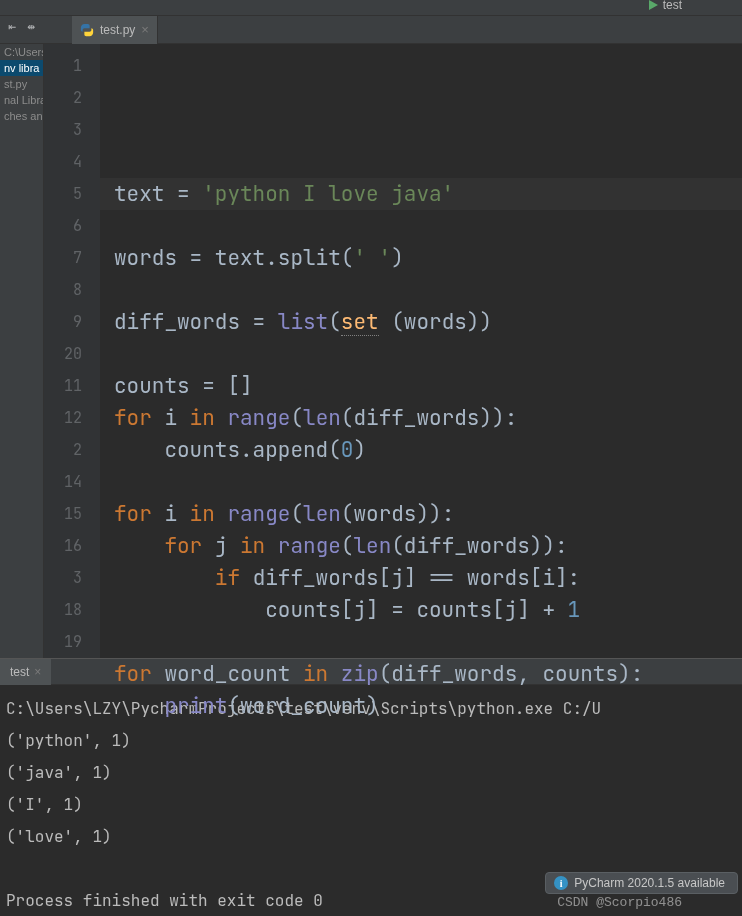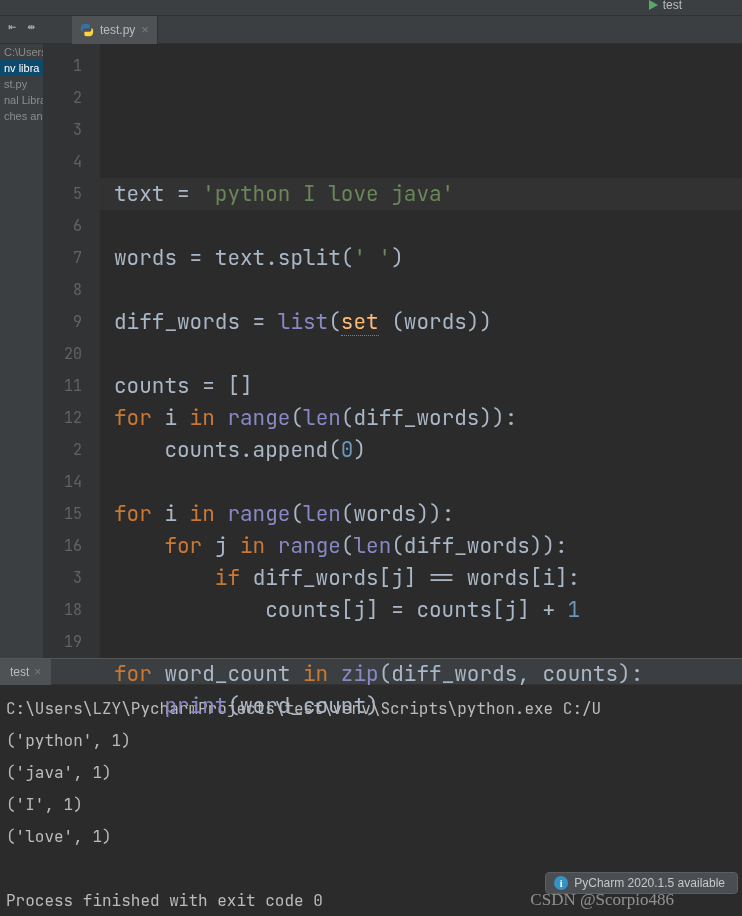--- a/index.html
+++ b/index.html
@@ -101,24 +101,24 @@
   z-index: 5;
 }
 .notif .info-icon {
   width: 14px; height: 14px; border-radius: 50%;
   background: #3592c4; color: #fff;
   display: flex; align-items: center; justify-content: center;
   font-size: 10px; font-weight: bold;
   font-family: serif;
 }
 .watermark {
-  position: absolute; right: 68px; bottom: 6px;
+  position: absolute; right: 60px; bottom: 6px;
   color: rgba(225,225,225,0.55);
-  font-size: 17px;
-  font-family: Liberation Serif, serif;
+  font-size: 13px;
+  font-family: Liberation Mono, monospace;
   z-index: 4;
 }
 .run-top-btn {
   position: absolute; right: 60px; top: -2px;
   display:flex; align-items:center; gap:4px;
   font-size:12px; color:#bbbbbb;
   font-family:"Segoe UI",sans-serif;
 }
 .run-top-btn .play {
   width:10px;height:10px;border-left:9px solid #59a869;border-top:5.5px solid transparent;border-bottom:5.5px solid transparent;

